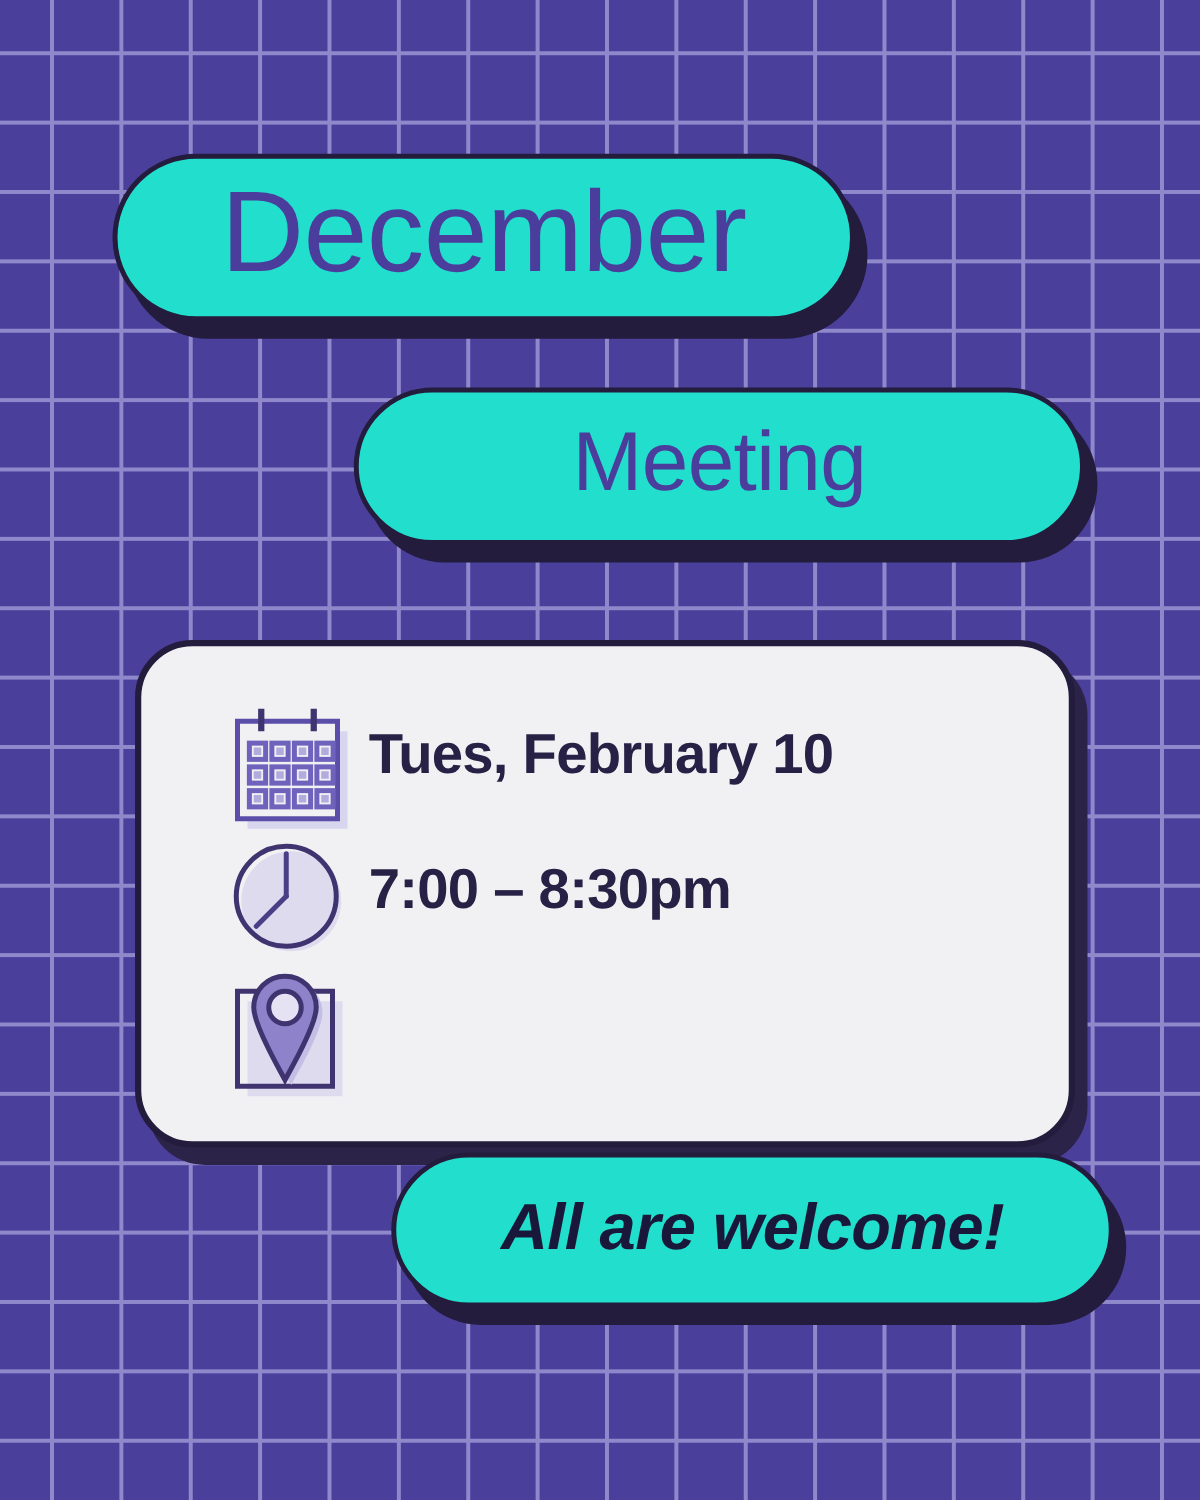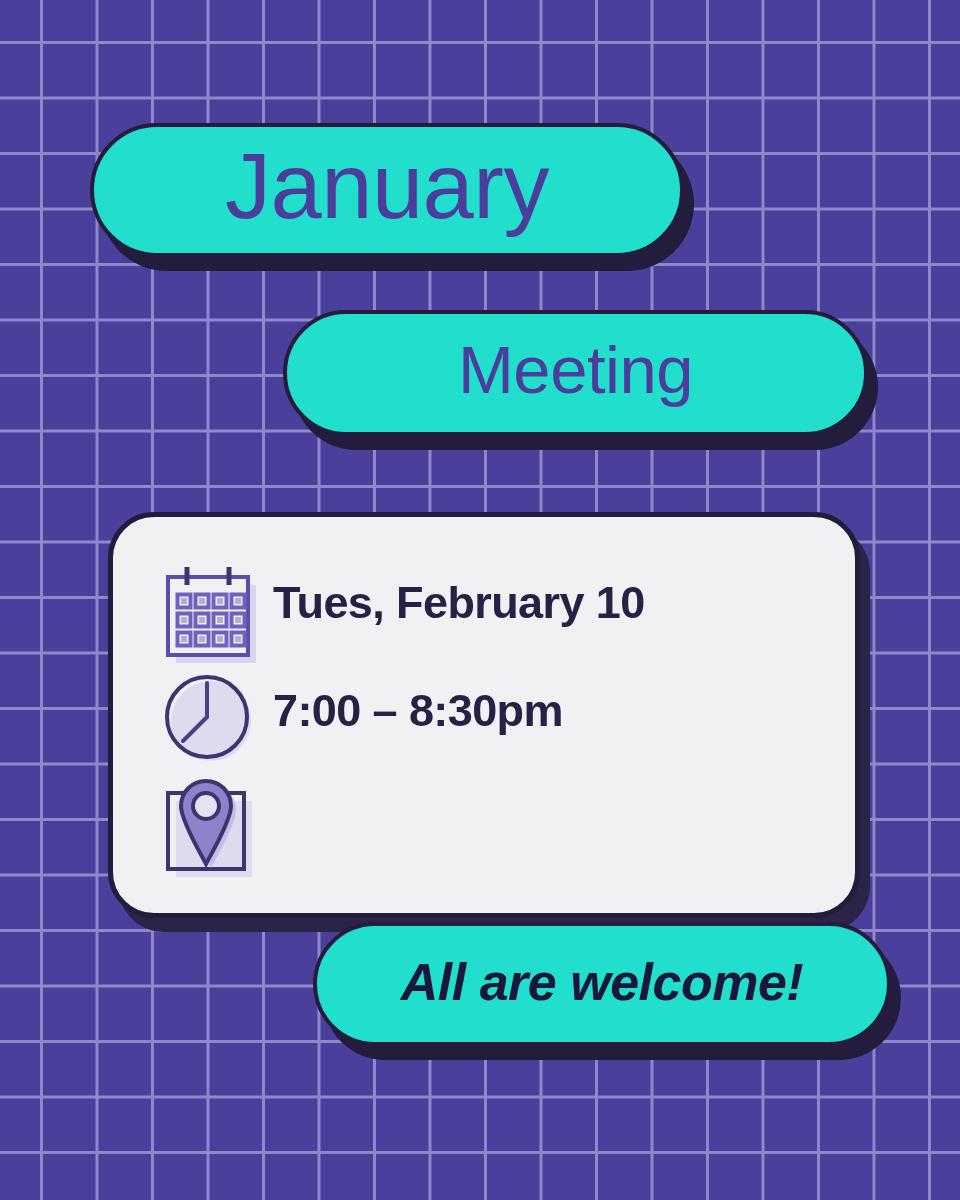--- a/index.html
+++ b/index.html
@@ -96,21 +96,21 @@
   }
   #details-card {
     position: relative;
     width: 752px;
     height: 406px;
     background: #f1f1f4;
     border: 5px solid #231c3d;
     border-radius: 46px;
     box-sizing: border-box;
     z-index: 2;
-    padding: 44px 0 0 46px;
+    padding: 44px 0 0 68px;
   }
 
   .detail-row {
     display: flex;
     align-items: flex-start;
     margin-bottom: 8px;
   }
   .detail-icon {
     width: 104px;
     min-width: 104px;
@@ -166,21 +166,21 @@
 </head>
 <body>
 
 <div id="poster">
 
   <div id="grid-bg"></div>
 
   <div id="pill-february-wrap" class="pill-wrap">
     <div class="pill-shadow"></div>
     <div id="pill-february" class="pill">
-      <span class="pill-text">January</span>
+      <span class="pill-text">December</span>
     </div>
   </div>
 
   <div id="pill-meeting-wrap" class="pill-wrap">
     <div class="pill-shadow"></div>
     <div id="pill-meeting" class="pill">
       <span class="pill-text">Meeting</span>
     </div>
   </div>
 

